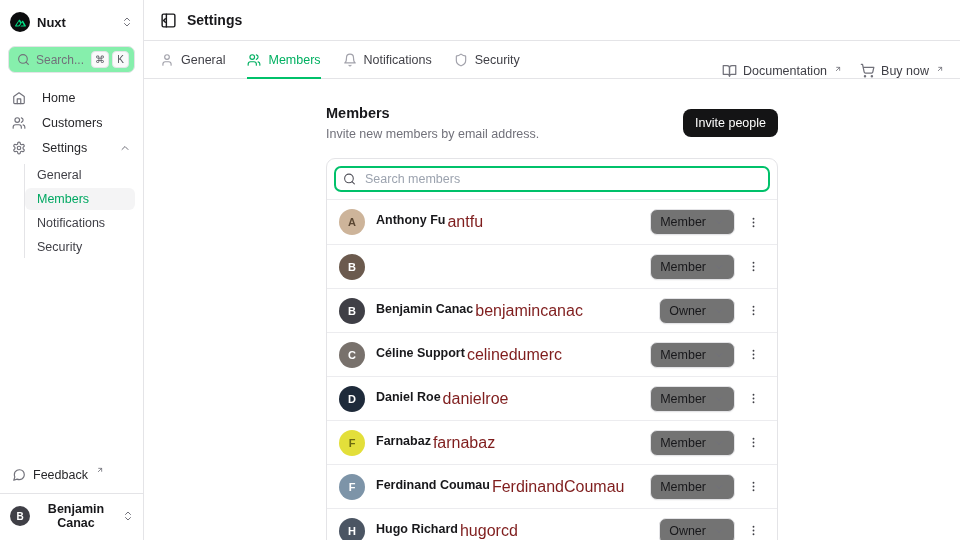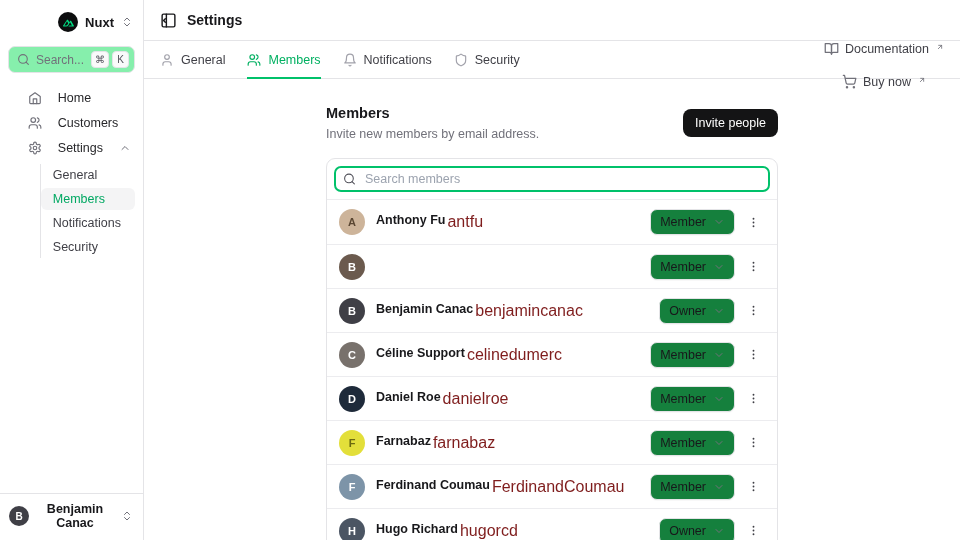--- a/index.html
+++ b/index.html
@@ -14,21 +14,20 @@
   .ic { flex: none; display: block; }
   button { font-family: inherit; background: none; border: none; cursor: pointer; color: inherit; font-size: inherit; }
 
   
   .sidebar {
     width: 144px; flex: none; height: 100%;
     border-right: 1px solid #e4e4e7;
     display: flex; flex-direction: column;
     padding: 10px 8px 8px 8px;
     background: #fff;
-    align-items: flex-end;
   }
   .ws-row { display: flex; align-items: center; gap: 7px; height: 24px; padding: 0 2px; border-radius: 6px; }
   .ws-logo { width: 20px; height: 20px; border-radius: 50%; background: #0c0d0e; display: flex; align-items: center; justify-content: center; }
   .ws-name { font-weight: 700; font-size: 13px; }
   .ws-caret { margin-left: auto; color: #71717a; }
   .side-search {
     margin-top: 12px; height: 27px; width: 100%;
     border: 1px solid #e4e4e7; border-radius: 7px; background: #86efac;
     display: flex; align-items: center; gap: 6px; padding: 0 5px 0 8px;
     color: #71717a;
@@ -94,21 +93,21 @@
   .tab {
     display: flex; align-items: center; gap: 7px; position: relative;
     color: #3f3f46; font-size: 12.5px; font-weight: 500;
   }
   .tab .ic { color: #a1a1aa; }
   .tab.active { color: #00b061; }
   .tab.active .ic { color: #00b061; }
   .tab.active::after {
     content: ""; position: absolute; left: 0; right: 0; bottom: -1px; height: 2px; background: #00c16a;
   }
-  .tab-right { margin-left: auto; display: flex; align-items: center; gap: 18px; flex-direction: column; }
+  .tab-right { margin-left: auto; display: flex; align-items: flex-end; gap: 18px; }
   .top-link { display: flex; align-items: center; gap: 6px; color: #3f3f46; font-size: 12.5px; font-weight: 500; }
   .top-link .ic { color: #71717a; }
 
   .content { flex: 1; overflow: hidden; }
   .container { width: 452px; margin: 26px auto 0 auto; }
   .section-head { display: flex; align-items: center; justify-content: space-between; }
   .sec-title { font-size: 14.5px; font-weight: 700; }
   .sec-desc { margin-top: 6px; color: #71717a; font-size: 12.5px; }
   .invite-btn {
     background: #141415; color: #fff; font-size: 12.5px; font-weight: 500;
@@ -128,21 +127,21 @@
     height: 44px; display: flex; align-items: center; gap: 11px; padding: 0 12px;
   }
   .member-row + .member-row { border-top: 1px solid #ececef; }
   .member-row .avatar { width: 26px; height: 26px; font-size: 11px; }
   .m-texts { display: flex; flex-direction: row; gap: 2px; min-width: 0; }
   .m-name { font-weight: 700; font-size: 12.5px; color: #18181b; }
   .m-username { font-size: 16px; color: #7f1d1d; }
   .m-ctrl { margin-left: auto; display: flex; align-items: center; gap: 7px; }
   .role-btn {
     display: flex; align-items: center; gap: 7px;
-    border: 1px solid #e4e4e7; border-radius: 7px; background: #15803d;
+    border: 1px solid #e4e4e7; border-radius: 7px; background: #737373;
     padding: 5px 9px; font-size: 12.5px; font-weight: 500; color: #18181b;
     box-shadow: 0 1px 1px rgba(0,0,0,0.03);
   }
   .role-btn .ic { color: #71717a; }
   .dots-btn { color: #3f3f46; padding: 4px 5px; border-radius: 6px; display: flex; }
 </style>
 </head>
 <body>
 
 <aside class="sidebar">
@@ -206,20 +205,32 @@
       <button class="sub-item">General</button>
       <button class="sub-item active">Members</button>
       <button class="sub-item">Notifications</button>
       <button class="sub-item">Security</button>
     </div>
   </nav>
 
   <div class="side-spacer"></div>
 
   <div class="side-foot">
+    <button class="foot-link">
+      <svg class="ic" width="14" height="14" viewBox="0 0 24 24" fill="none" stroke="currentColor" stroke-width="2" stroke-linecap="round" stroke-linejoin="round">
+          <path d="M21 11.5a8.38 8.38 0 0 1-.9 3.8 8.5 8.5 0 0 1-7.6 4.7 8.38 8.38 0 0 1-3.8-.9L3 21l1.9-5.7a8.38 8.38 0 0 1-.9-3.8 8.5 8.5 0 0 1 4.7-7.6 8.38 8.38 0 0 1 3.8-.9h.5a8.48 8.48 0 0 1 8 8z"></path>
+        </svg>
+      <span>Feedback</span>
+      <span class="ext">
+        <svg class="ic" width="8" height="8" viewBox="0 0 24 24" fill="none" stroke="currentColor" stroke-width="2.5" stroke-linecap="round" stroke-linejoin="round">
+            <path d="M7 17 17 7"></path>
+            <path d="M8 7h9v9"></path>
+          </svg>
+      </span>
+    </button>
   </div>
 
   <button class="user-row">
     <span class="avatar">B</span>
     <span class="user-name">Benjamin Canac</span>
     <span class="ws-caret">
       <svg class="ic" width="12" height="12" viewBox="0 0 24 24" fill="none" stroke="currentColor" stroke-width="2" stroke-linecap="round" stroke-linejoin="round">
           <path d="m7 15 5 5 5-5"></path>
           <path d="m7 9 5-5 5 5"></path>
         </svg>

